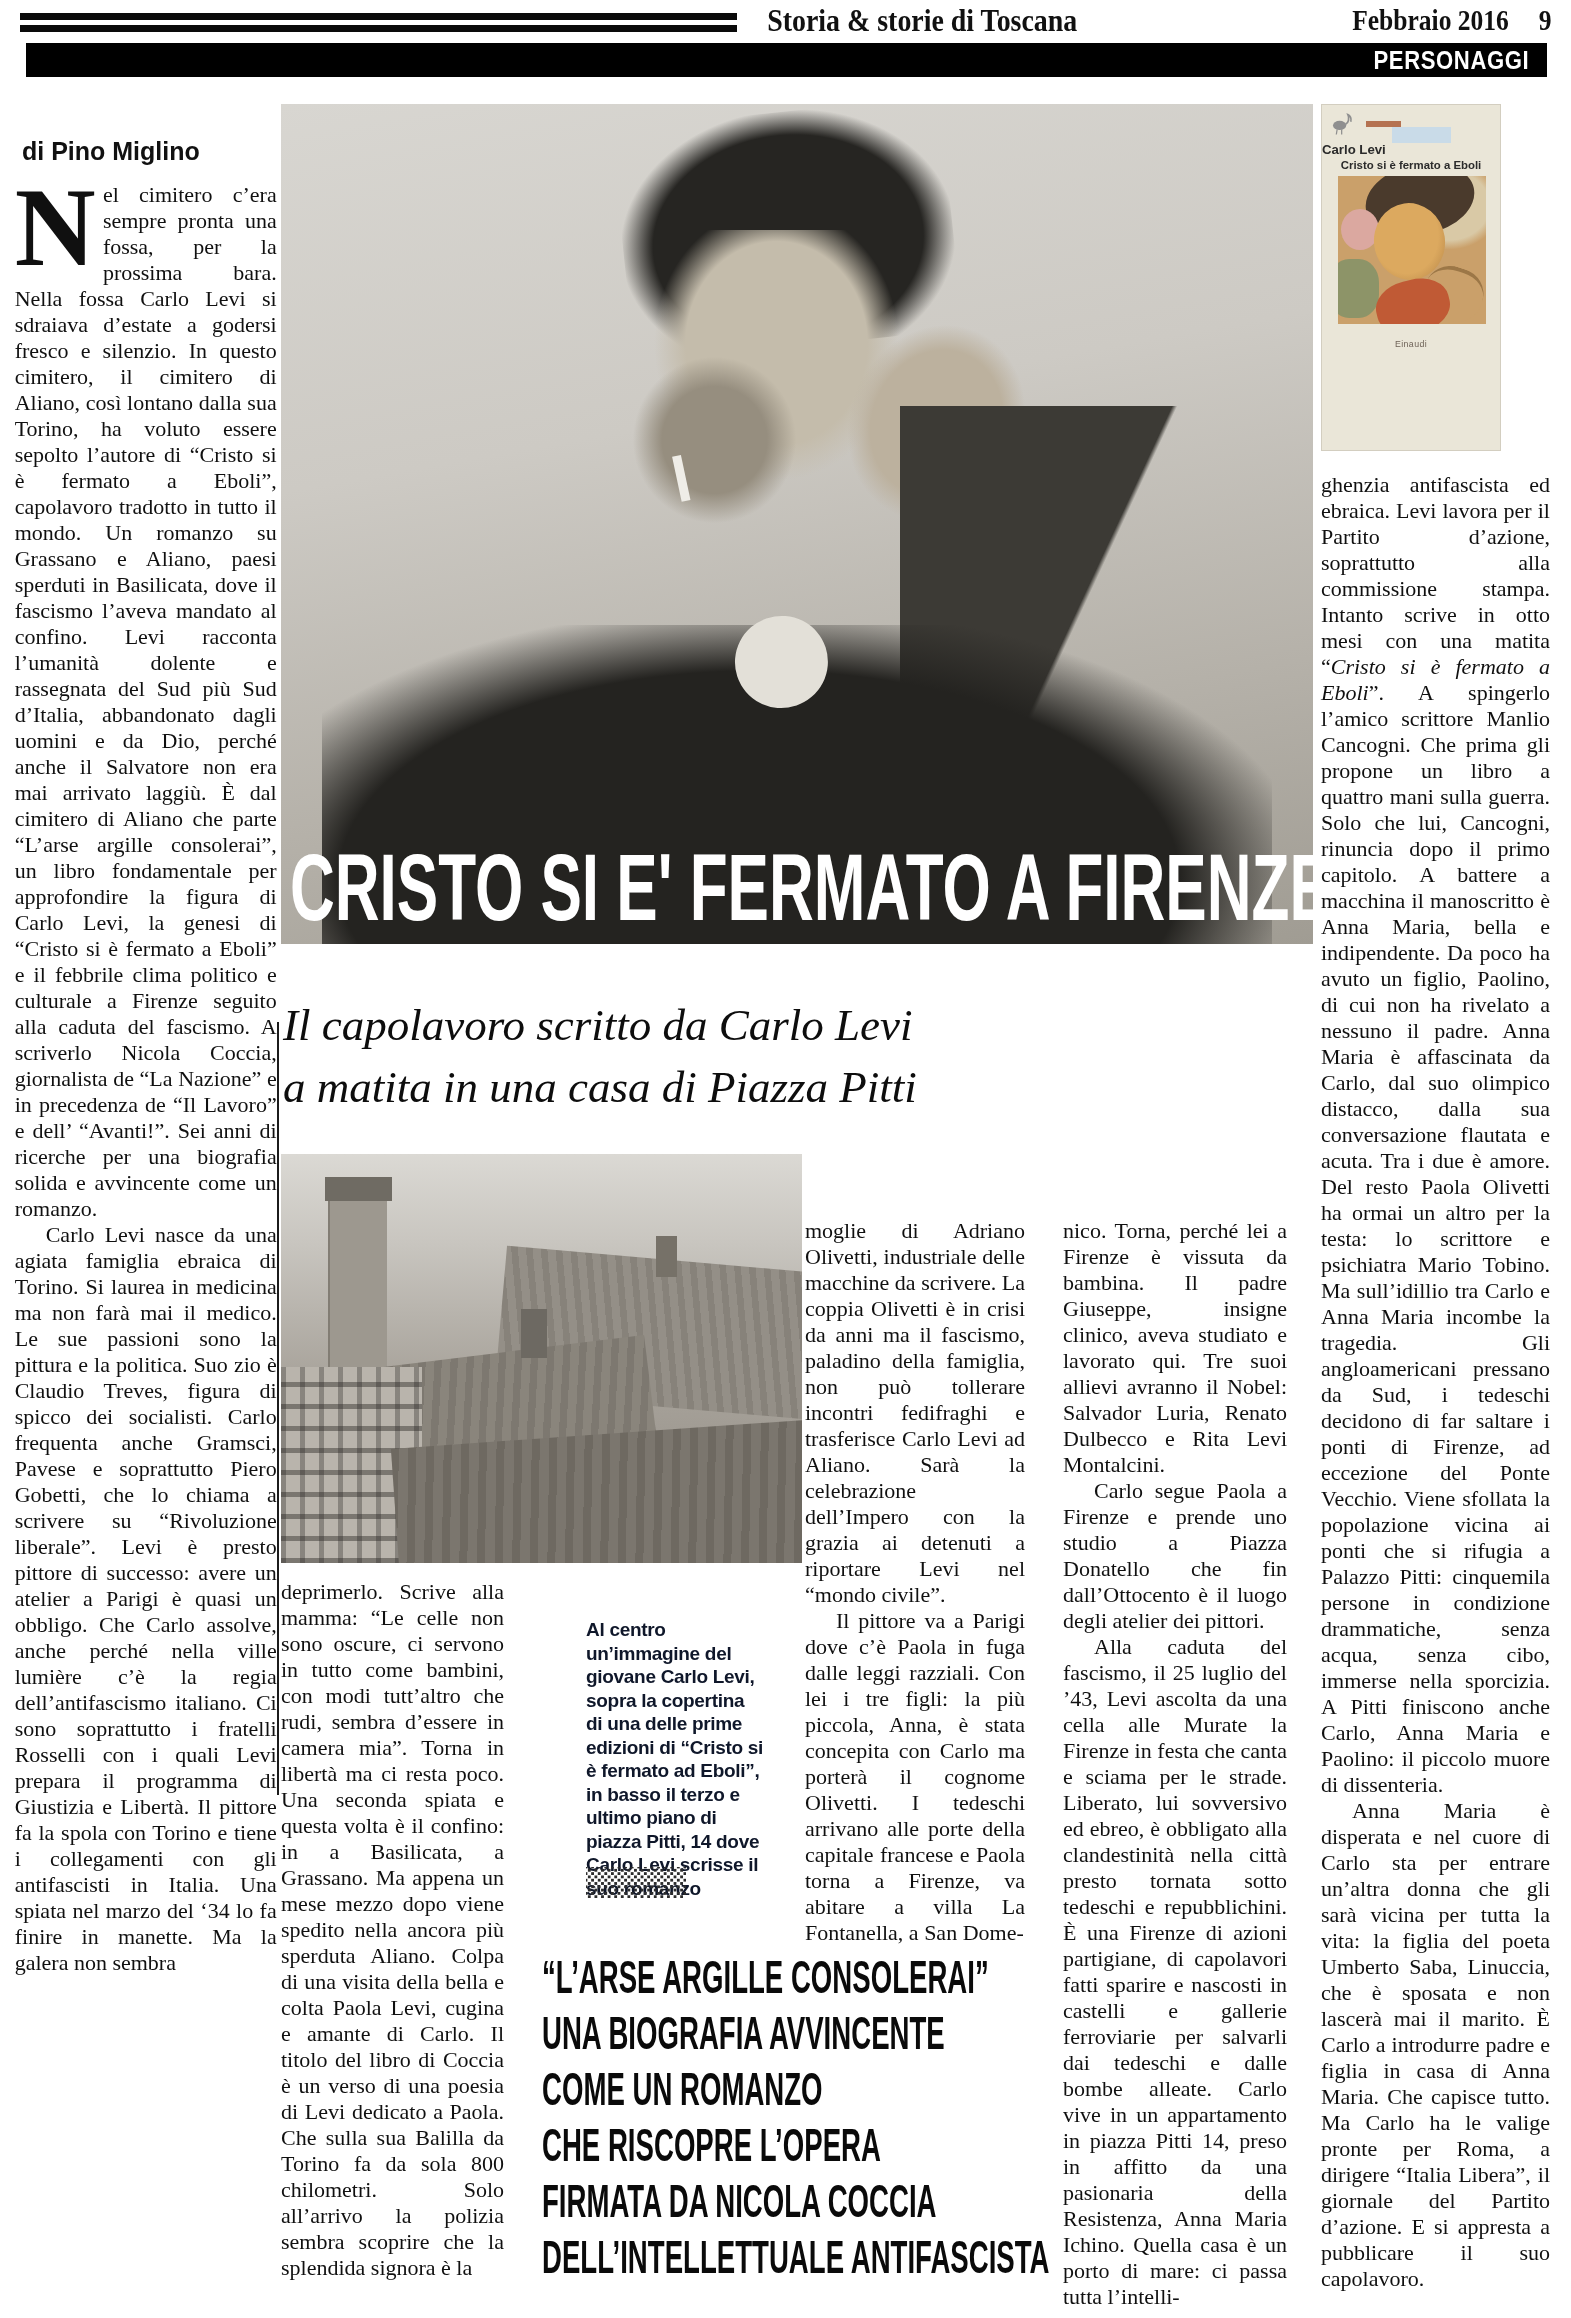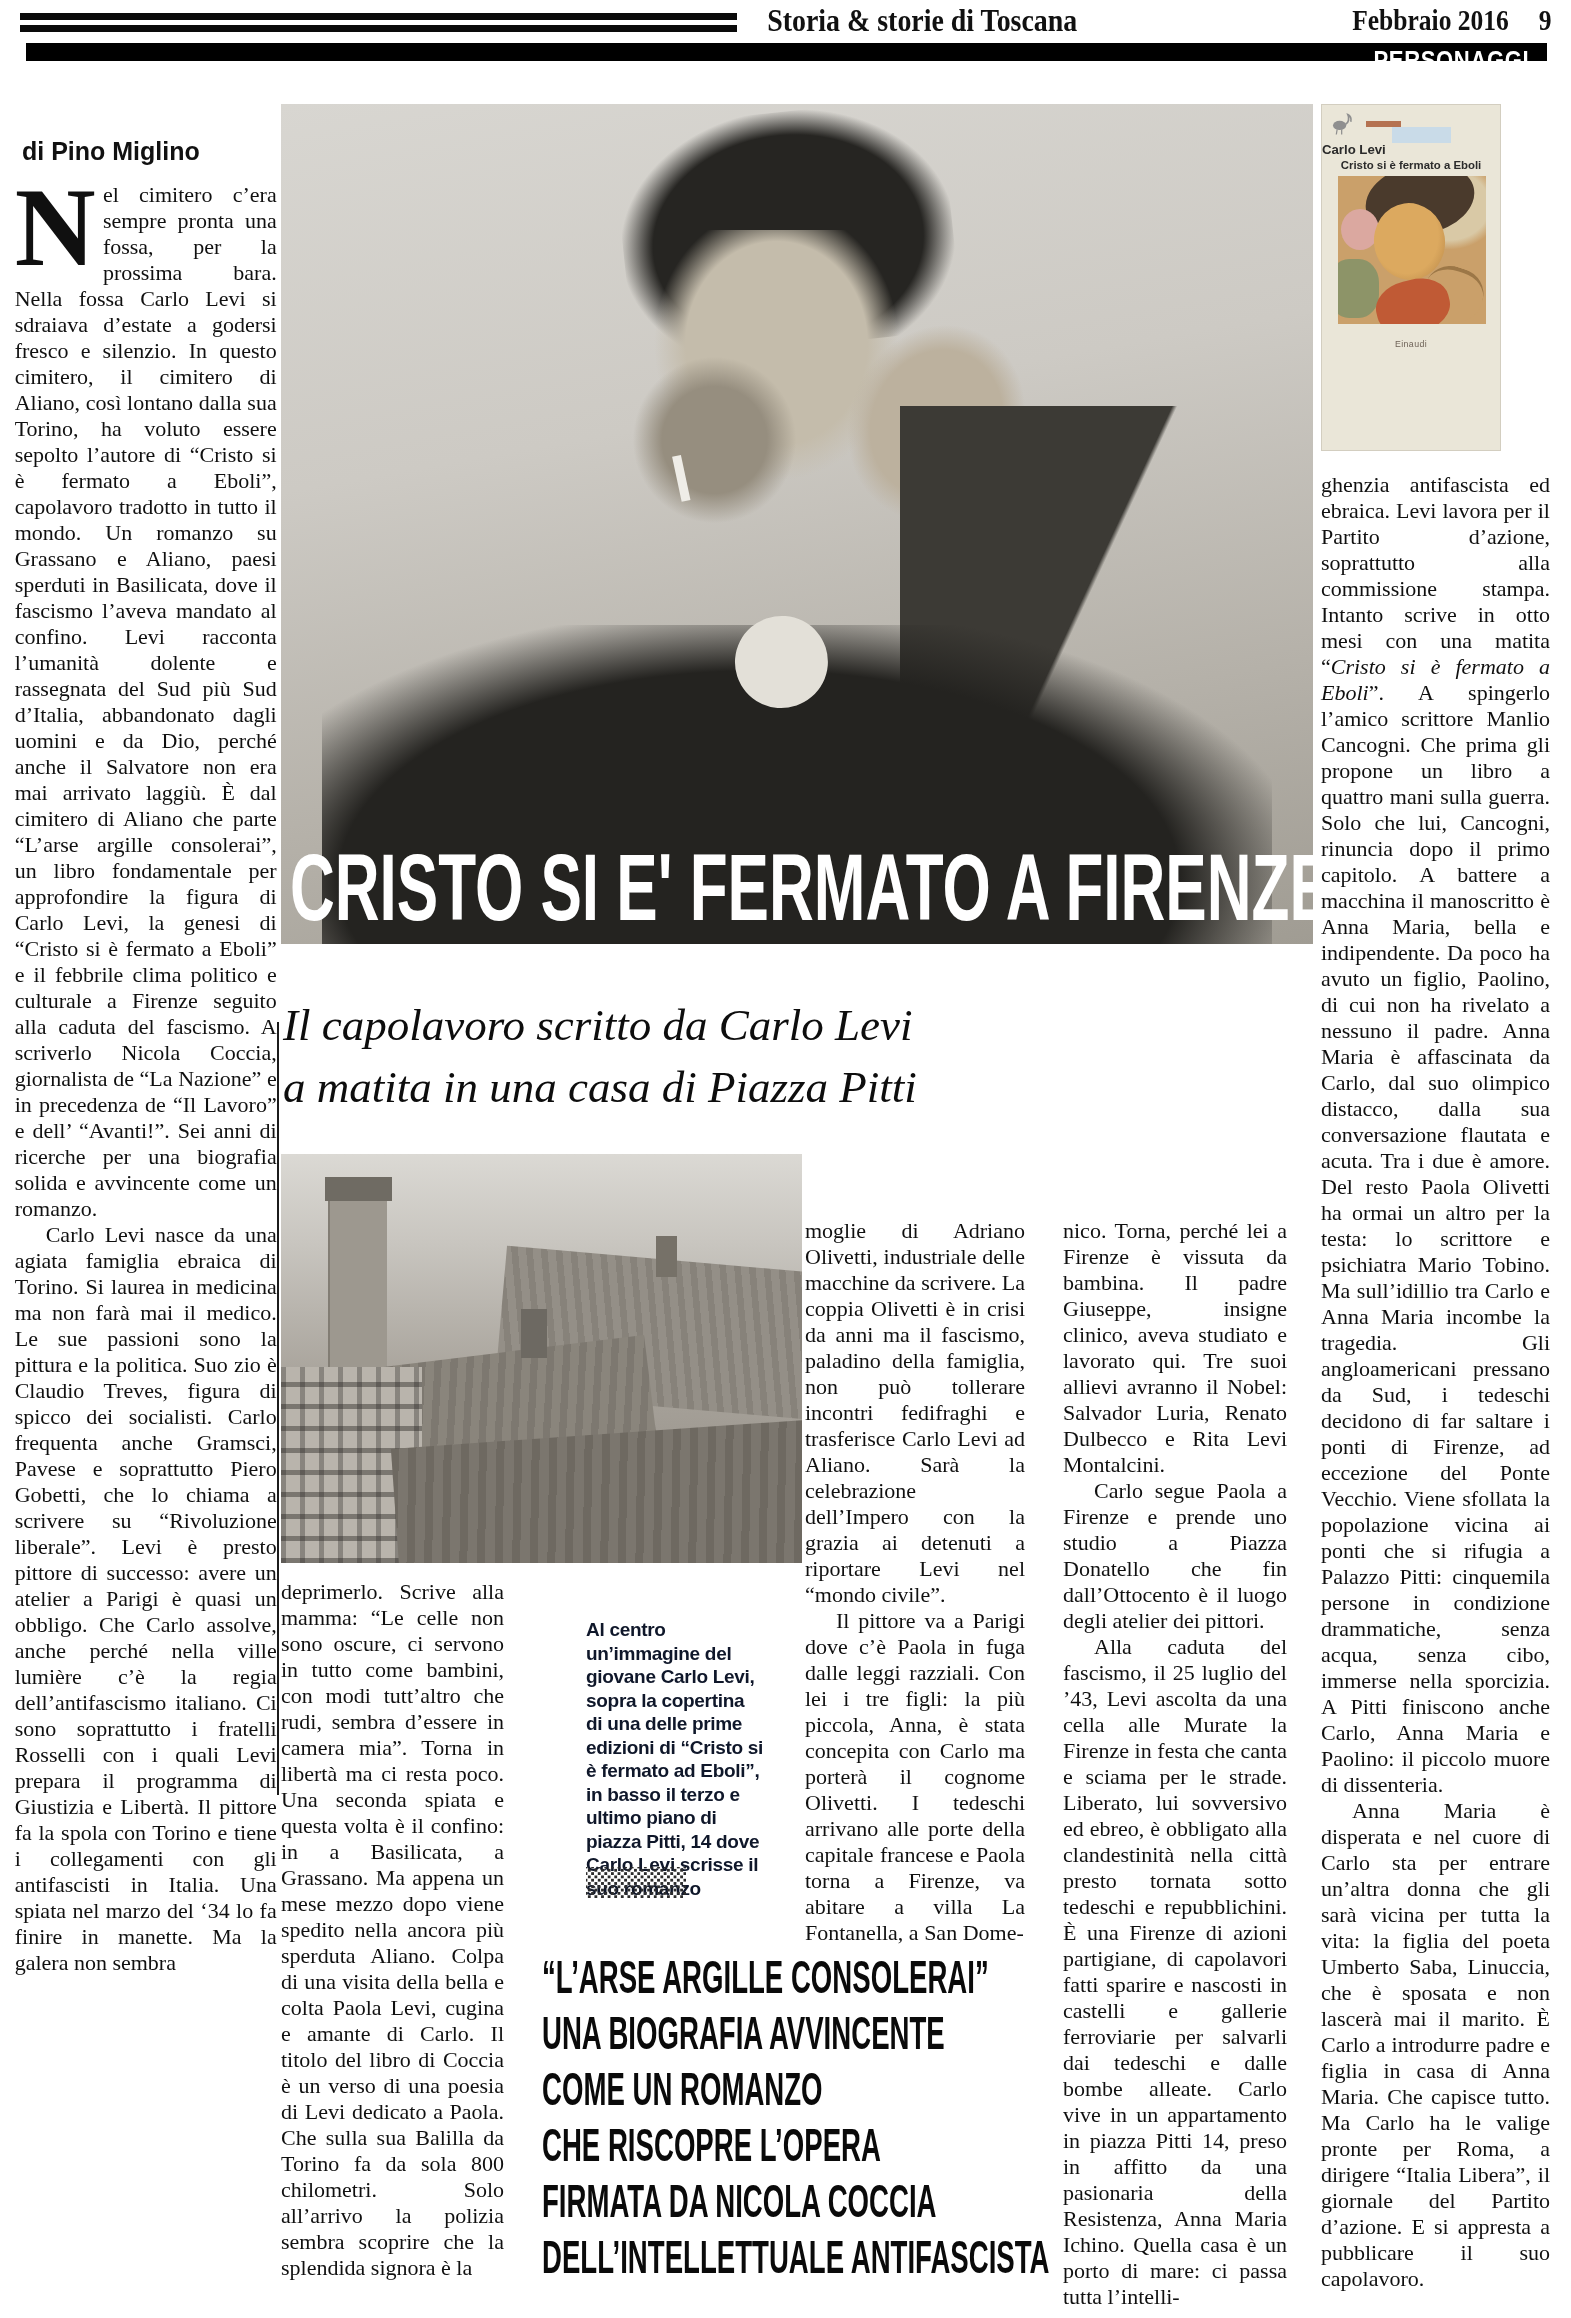--- a/index.html
+++ b/index.html
@@ -10,21 +10,21 @@
   .rule{position:absolute;background:#0a0a0a;}
   #rule-top{left:20px;top:13.2px;width:717px;height:7.3px;}
   #rule-bot{left:20px;top:25px;width:717px;height:7.3px;}
   #masthead{position:absolute;left:750px;top:1.5px;width:426px;height:37px;text-align:left;
             font-family:"Liberation Serif",serif;font-weight:bold;font-size:31px;line-height:37px;}
   #masthead .cond{transform:scaleX(.9);transform-origin:50% 50%;display:inline-block;white-space:nowrap;}
   #dateline{position:absolute;left:1249px;top:1.5px;width:303px;height:37px;text-align:right;
             font-family:"Liberation Serif",serif;font-weight:bold;font-size:29px;line-height:37px;}
   #dateline .cond{transform:scaleX(.88);transform-origin:100% 50%;display:inline-block;white-space:nowrap;}
   #dateline .pgnum{margin-left:34px;}
-  #kicker-bar{position:absolute;left:26px;top:43px;width:1521px;height:18px;background:#000;}
+  #kicker-bar{position:absolute;left:26px;top:43px;width:1521px;height:34px;background:#000;}
   #kicker-bar .kick{position:absolute;right:17.6px;top:0;height:34px;line-height:35px;color:#fff;
             font-family:"Liberation Sans",sans-serif;font-weight:bold;font-size:26px;letter-spacing:0.7px;}
   #kicker-bar .cond{transform:scaleX(.85);transform-origin:100% 50%;display:inline-block;white-space:nowrap;}
 
   
   #byline{position:absolute;left:22px;top:137px;width:250px;
           font-family:"Liberation Sans",sans-serif;font-weight:bold;font-size:25px;}
 
   
   .col{position:absolute;text-align:justify;font-size:22px;line-height:26px;color:#101010;}

